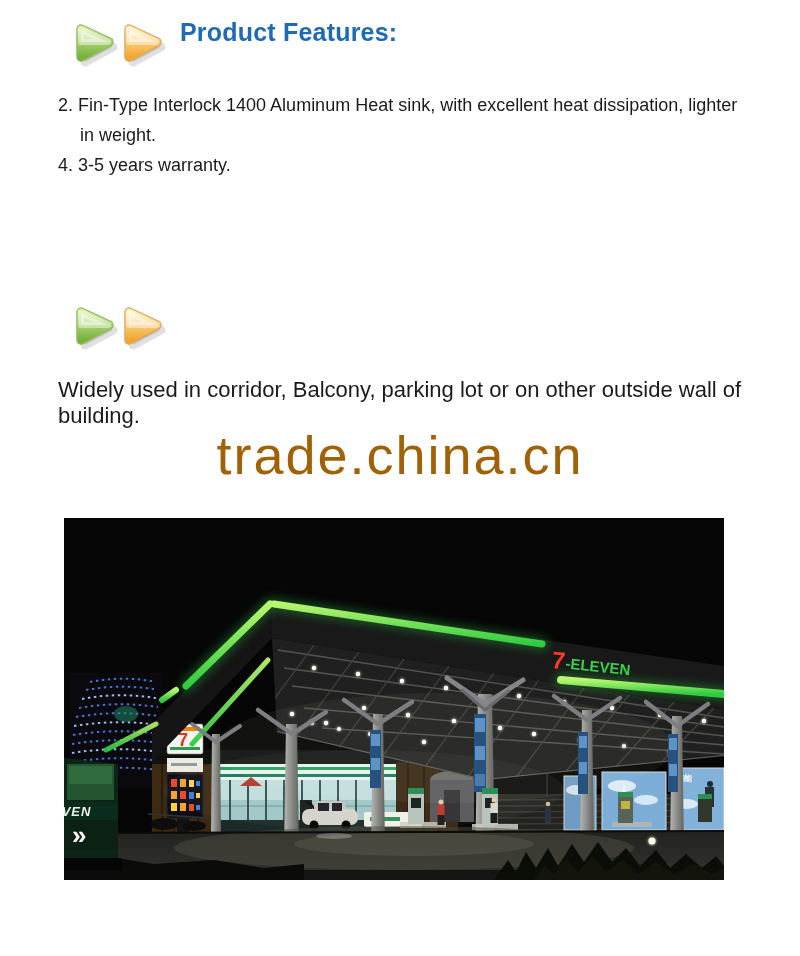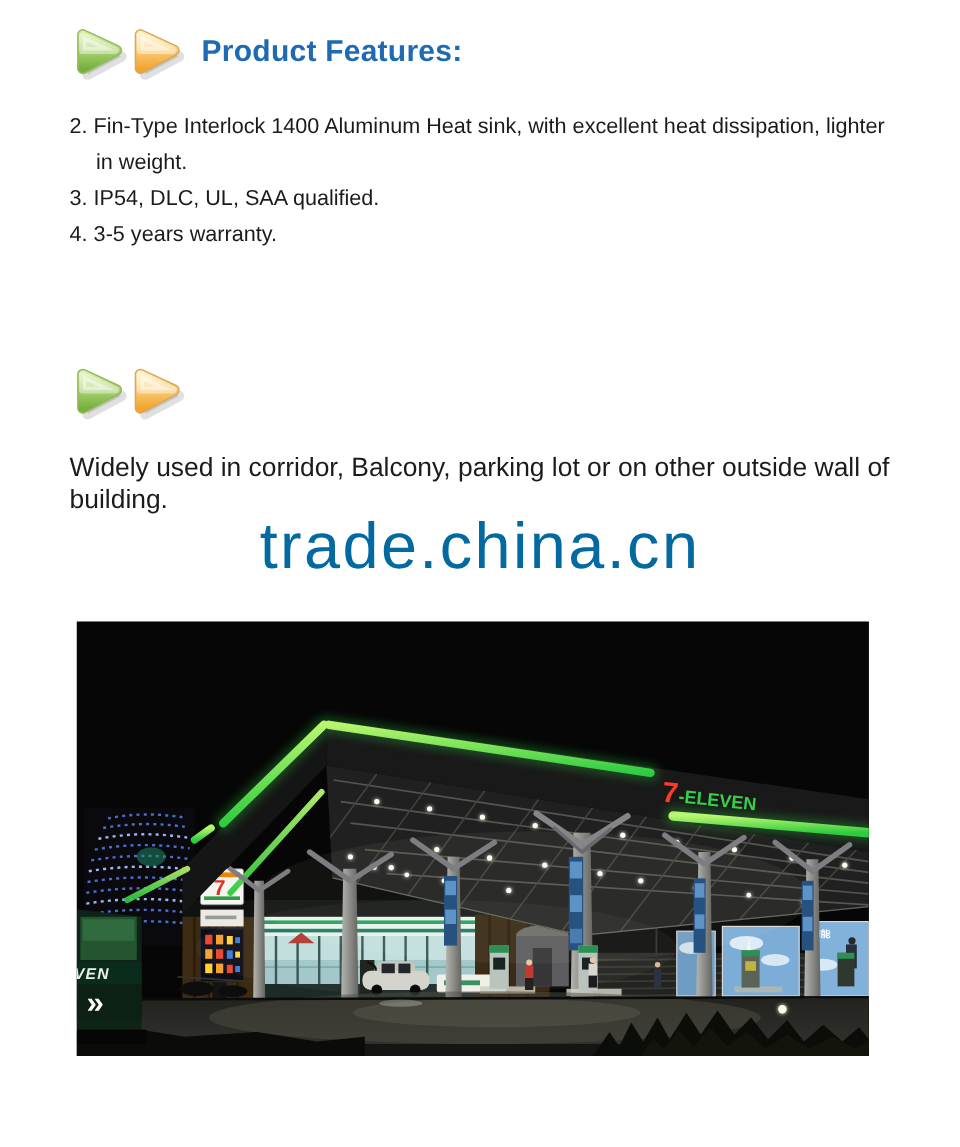--- a/index.html
+++ b/index.html
@@ -1,28 +1,28 @@
 <!DOCTYPE html>
 <html><head>
 <meta charset="utf-8">
 <style>
   html,body{margin:0;padding:0;background:#fff;}
   .page{position:relative;width:800px;height:956px;background:#fff;overflow:hidden;
         font-family:"Liberation Sans",sans-serif;color:#1c1c1c;}
-  .section-header{position:absolute;left:60px;display:flex;align-items:center;}
+  .section-header{position:absolute;left:72px;display:flex;}
   .hdr-icons{display:flex;align-items:center;}
   .hdr-icons svg{display:block;}
   .section-title{margin-left:12px;font-size:25px;font-weight:bold;color:#1e6bb3;letter-spacing:.2px;}
   #features-header{top:18px;}
   #application-header{top:301px;}
   .feature-list{position:absolute;left:58px;top:90px;width:692px;font-size:18px;line-height:30px;color:#1b1b1b;}
   .feature-item{padding-left:22px;text-indent:-22px;}
   .app-text{position:absolute;left:58px;top:377px;width:700px;font-size:22px;line-height:26px;color:#1b1b1b;}
   .watermark{position:absolute;left:0;top:424px;width:100%;text-align:center;
-             font-size:54px;letter-spacing:2px;color:#0369a1;font-weight:400;}
+             font-size:54px;letter-spacing:2px;color:#a16207;font-weight:400;}
   .photo{position:absolute;left:64px;top:518px;width:660px;height:362px;background:#060606;}
   .photo svg{display:block;width:660px;height:362px;}
 </style>
 </head>
 <body>
 
 <div class="page">
 
   <div class="section-header" id="features-header">
     <div class="hdr-icons">
@@ -49,21 +49,20 @@
         <path d="M9 11 L37 24 L9 39 Z" fill="#d9a75f" stroke="#d9a75f" stroke-width="9.5" stroke-linejoin="round"></path>
         <path d="M9 11 L37 24 L9 39 Z" fill="url(#to1)" stroke="url(#to1)" stroke-width="7" stroke-linejoin="round"></path>
         <path d="M9 12 L36 24 L9 24 Z" fill="rgba(255,255,255,0.42)" stroke="rgba(255,255,255,0.42)" stroke-width="6" stroke-linejoin="round"></path>
       </svg>
     </div>
     <div class="section-title">Product Features:</div>
   </div>
 
   <div class="feature-list">
     <div class="feature-item">2. Fin-Type Interlock 1400 Aluminum Heat sink, with excellent heat dissipation, lighter in weight.</div>
-    <div class="feature-item">3. IP54, DLC, UL, SAA qualified.</div>
     <div class="feature-item">4. 3-5 years warranty.</div>
   </div>
 
   <div class="section-header" id="application-header">
     <div class="hdr-icons">
       <svg width="48" height="50" viewBox="0 0 48 50">
         <path d="M11 13 L39 26 L11 41 Z" fill="rgba(0,0,0,0.12)" stroke="rgba(0,0,0,0.12)" stroke-width="9" stroke-linejoin="round" transform="translate(2,3)"></path>
         <path d="M9 11 L37 24 L9 39 Z" fill="#95b85c" stroke="#95b85c" stroke-width="9.5" stroke-linejoin="round"></path>
         <path d="M9 11 L37 24 L9 39 Z" fill="url(#tg1)" stroke="url(#tg1)" stroke-width="7" stroke-linejoin="round"></path>
         <path d="M9 12 L36 24 L9 24 Z" fill="rgba(255,255,255,0.42)" stroke="rgba(255,255,255,0.42)" stroke-width="6" stroke-linejoin="round"></path>

